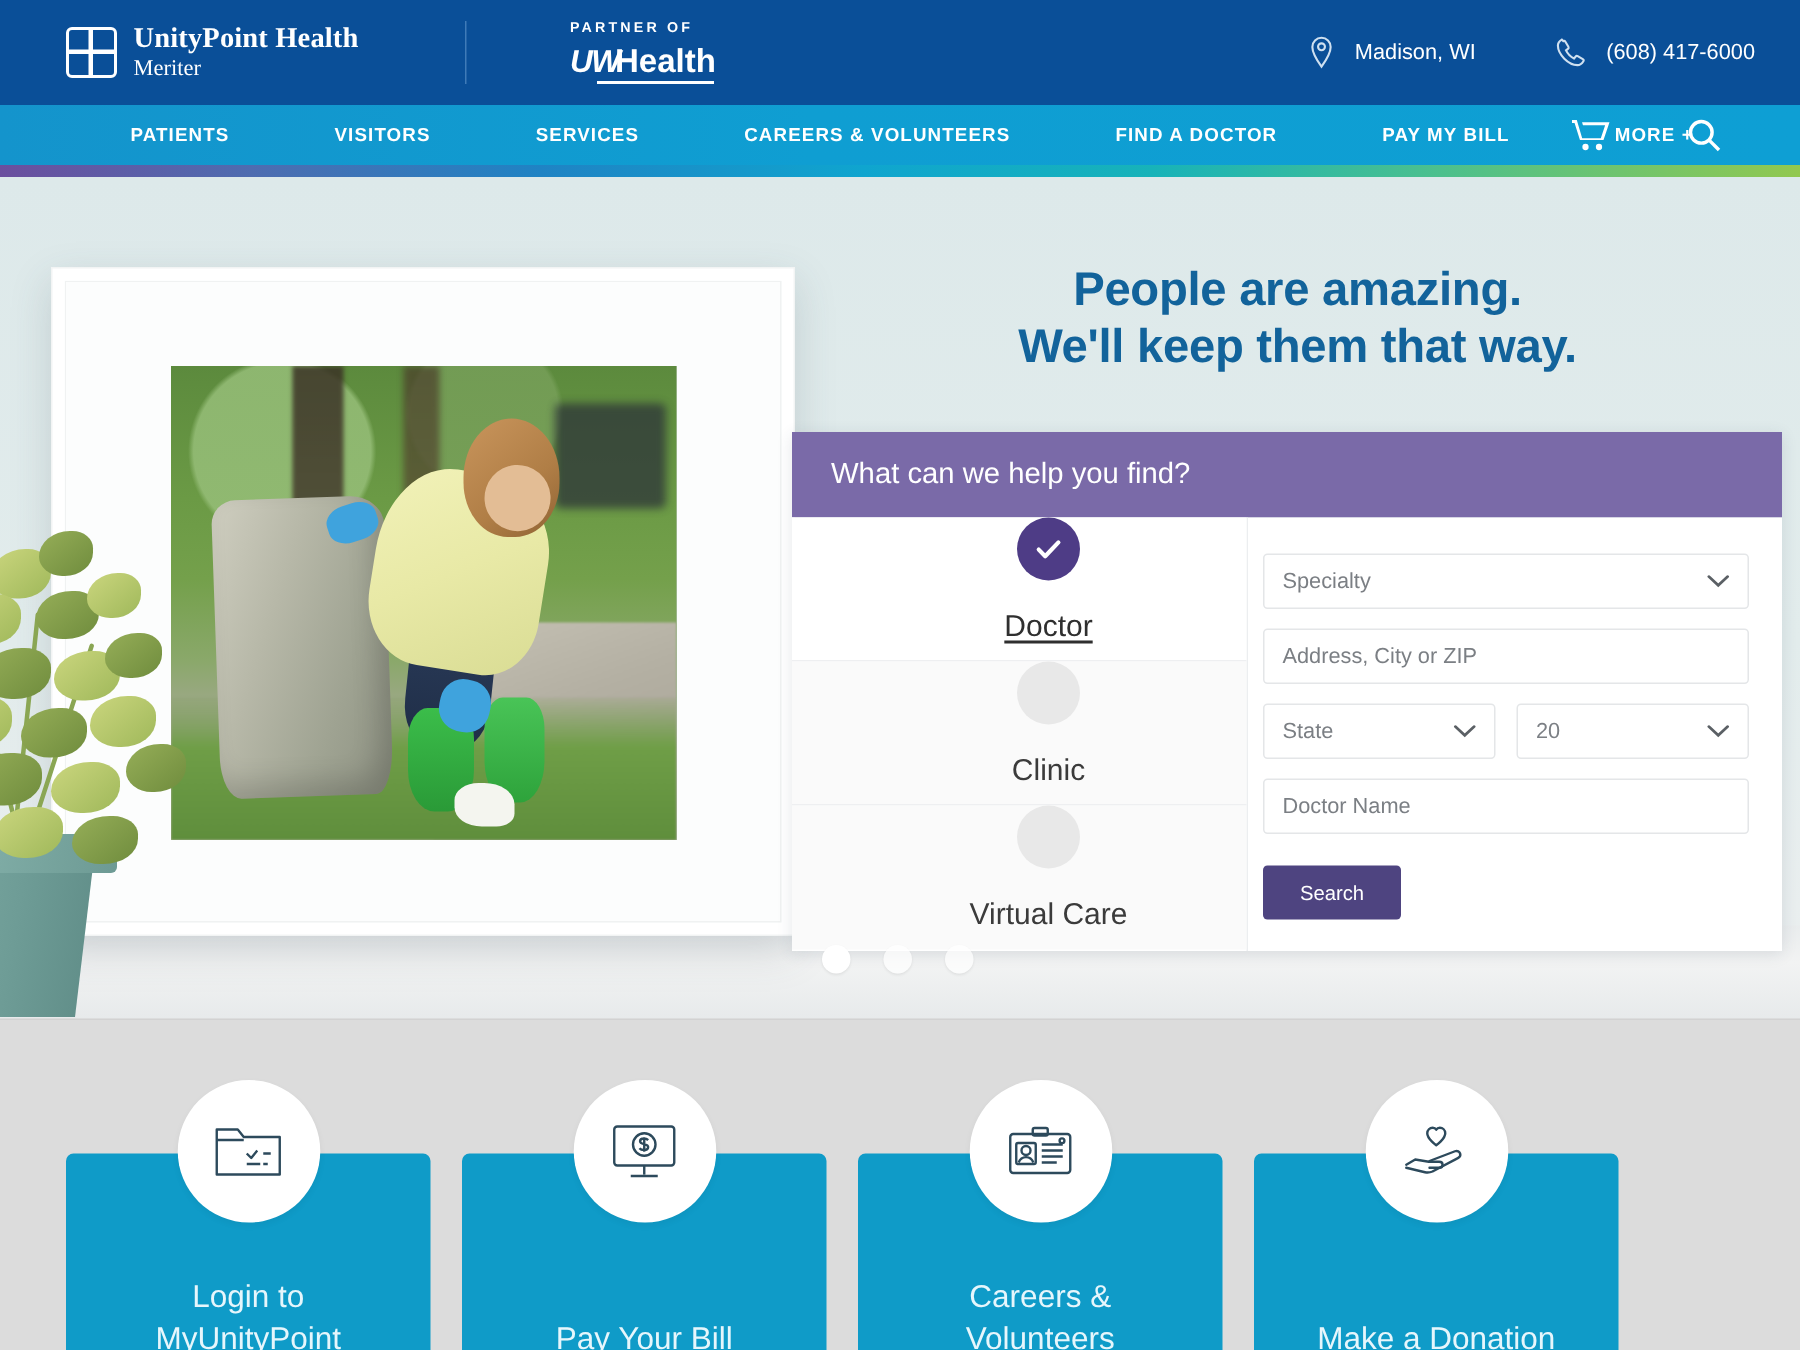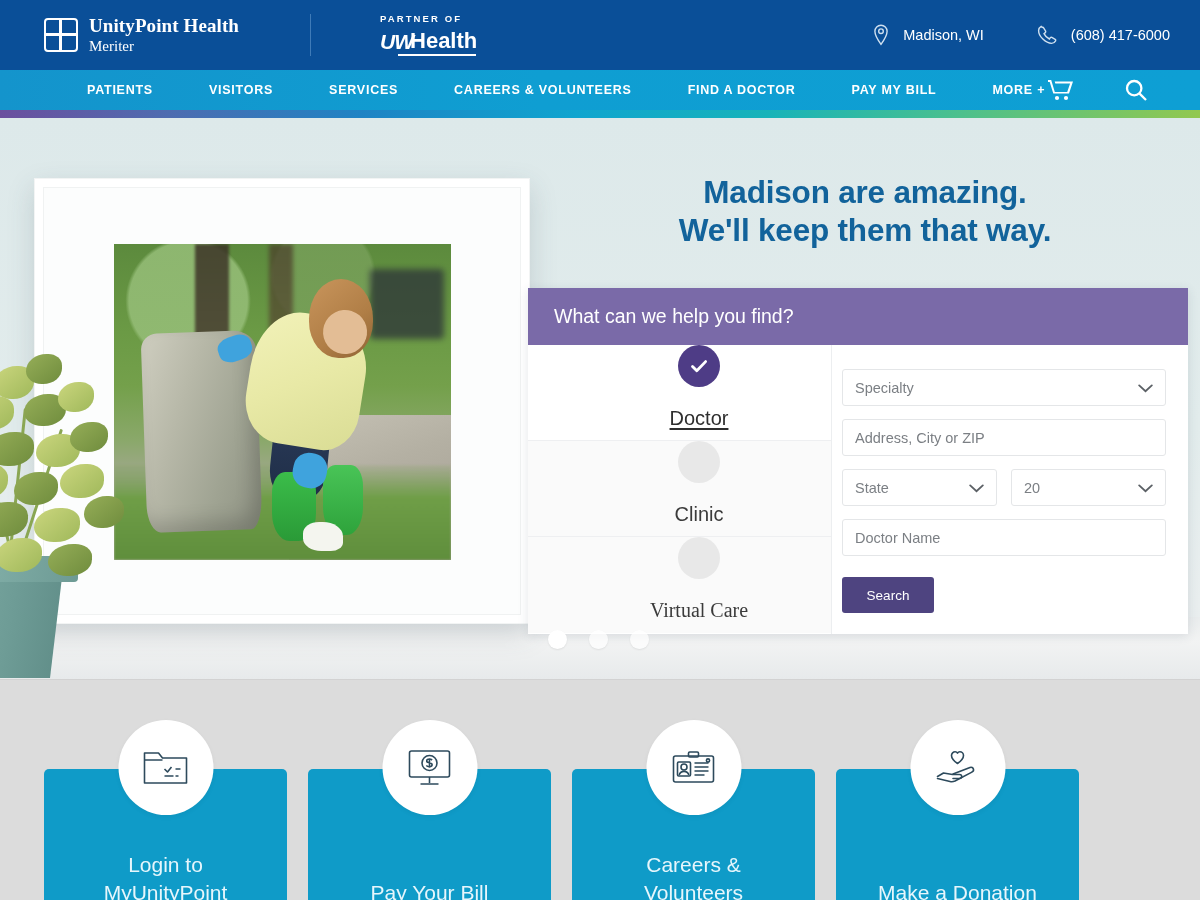--- a/index.html
+++ b/index.html
@@ -40,21 +40,21 @@
   .top-right{ position:absolute; right:30px; display:flex; align-items:center; gap:52px; }
   .top-item{ display:flex; align-items:center; gap:13px; color:#fff; font-size:14.5px;justify-content:flex-end; }
   .top-item svg{ display:block; }
 
   
   .navbar{
     height:40px;
     background:linear-gradient(90deg,#1494cc 0%,#0f9ed2 45%,#0e9fd4 100%);
     display:flex; align-items:center; position:relative;
   }
-  .nav-items{ display:flex; align-items:center; margin-left:59px; gap:0; }
+  .nav-items{ display:flex; align-items:center; margin-left:59px; gap:14px; }
   .nav-link{
     color:#ffffff; font-size:12.5px; font-weight:700; letter-spacing:.75px;
     text-decoration:none; padding:0 28px; white-space:nowrap; cursor:pointer;
   }
   .nav-icons{ position:absolute; right:52px; display:flex; align-items:center; gap:50px; }
   .nav-icons svg{ display:block; cursor:pointer; }
   .gradient-strip{
     height:8px;
     background:linear-gradient(90deg,#6b4f9e 0%,#4e6cb0 14%,#1f83c4 30%,#0fa5cf 48%,#17b3b9 64%,#4cc08d 80%,#92c84f 100%);
   }
@@ -168,21 +168,21 @@
   .widget-head{
     background:#7a6aa8; color:#fff; height:57px; display:flex; align-items:center;
     padding-left:26px; font-size:19.5px; font-weight:400;
   }
   .widget-body{ display:flex; background:#ffffff; min-height:289px; }
   .widget-left{ width:304px; border-right:1px solid #eceef0; }
   .opt{
     height:96px; display:flex; align-items:center; padding-left:39px; gap:20px;
     border-bottom:1px solid #eeeff1; cursor:pointer; background:#fafafa;flex-direction:column;
   }
-  .opt:last-child{ border-bottom:none;font-family:Liberation Serif, serif; }
+  .opt:last-child{ border-bottom:none; }
   .opt.active{ background:#ffffff; }
   .radio{
     width:42px; height:42px; border-radius:50%; background:#e8e8e8; flex:none;
     display:flex; align-items:center; justify-content:center;
   }
   .opt.active .radio{ background:#4e3c86; }
   .opt-label{ font-size:20px; color:#3b3b3b; }
   .opt.active .opt-label{ color:#2f2f2f; text-decoration:underline; text-underline-offset:3px; }
 
   .widget-right{ flex:1; padding:24px 22px 0 10px; }
@@ -356,21 +356,21 @@
     <div class="leaf d" style="left:52px;top:124px;width:44px;height:33px;"></div>
     <div class="leaf" style="left:98px;top:116px;width:44px;height:34px;"></div>
     <div class="leaf d" style="left:18px;top:154px;width:48px;height:35px;"></div>
     <div class="leaf" style="left:72px;top:160px;width:46px;height:34px;"></div>
     <div class="leaf d" style="left:122px;top:148px;width:40px;height:32px;"></div>
     <div class="leaf" style="left:34px;top:190px;width:46px;height:34px;"></div>
     <div class="leaf d" style="left:86px;top:196px;width:44px;height:32px;"></div>
   </div>
 
   <div class="headline">
-    <div>Madison are amazing.</div>
+    <div>People are amazing.</div>
     <div>We'll keep them that way.</div>
   </div>
 
   <div class="widget">
     <div class="widget-head">What can we help you find?</div>
     <div class="widget-body">
       <div class="widget-left">
         <div class="opt active">
           <span class="radio">
             <svg width="22" height="22" viewBox="0 0 22 22" fill="none" stroke="#fff" stroke-width="2.8" stroke-linecap="round" stroke-linejoin="round">

